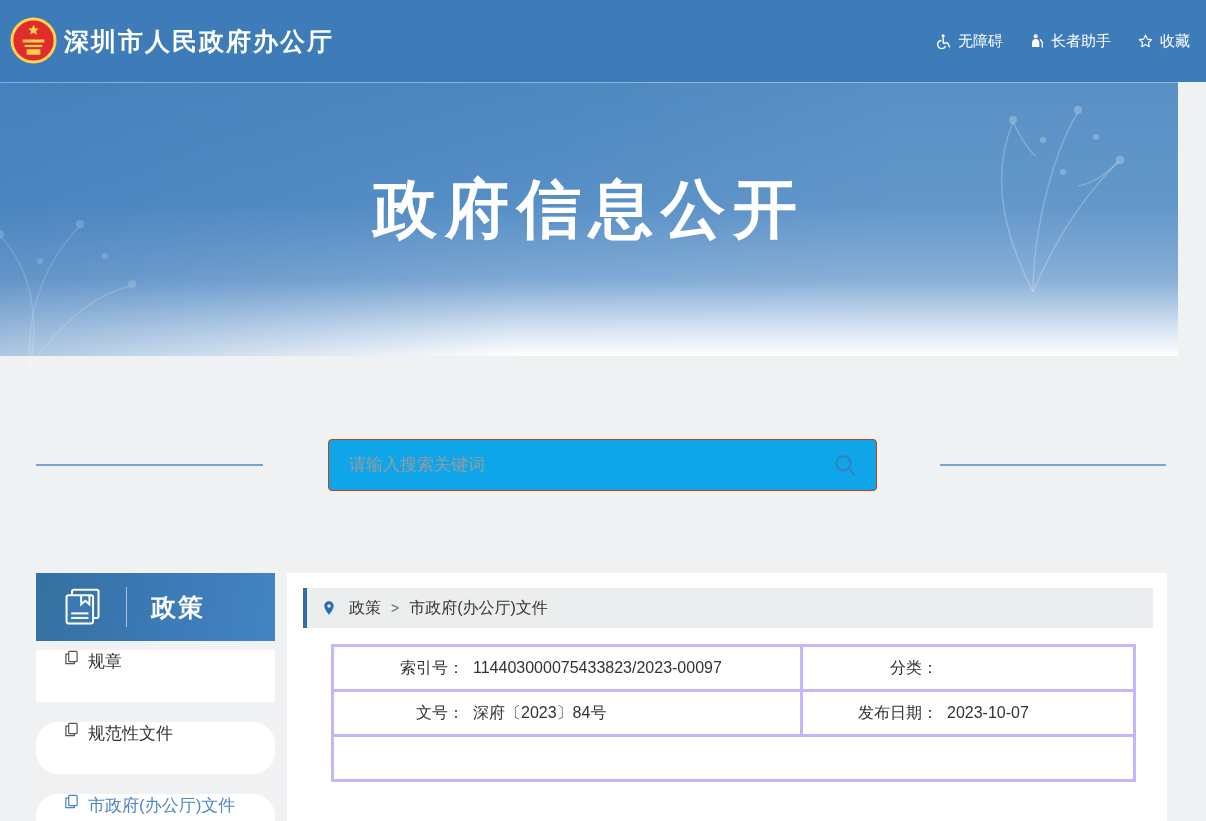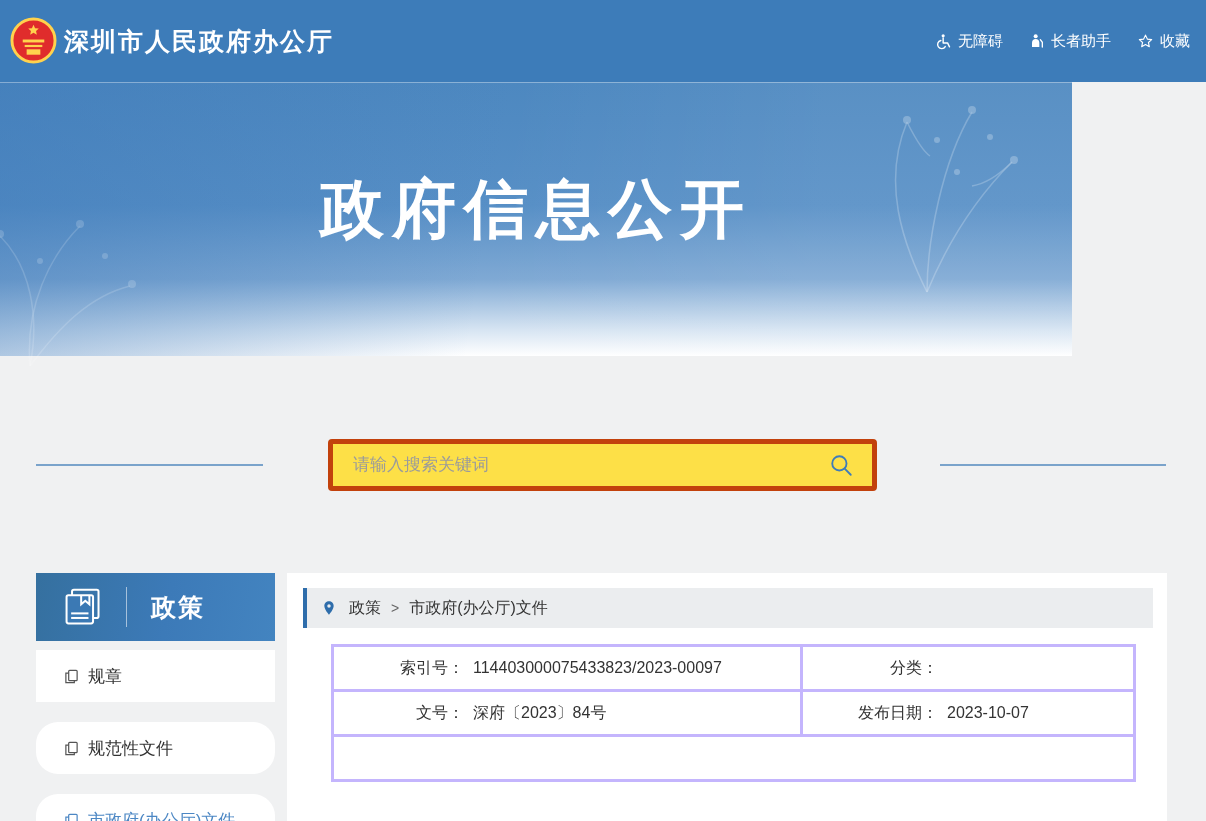--- a/index.html
+++ b/index.html
@@ -10,51 +10,51 @@
   
   .topbar { position:absolute; top:0; left:0; width:1206px; height:82px; background:#3d7cb9; }
   .emblem { position:absolute; left:10px; top:17px; width:47px; height:47px; }
   .site-title { position:absolute; left:64px; top:0; height:82px; line-height:82px;
     color:#fff; font-size:25px; font-weight:bold; letter-spacing:2px; }
   .topbar-links { position:absolute; right:16px; top:0; height:82px; display:flex; align-items:center; gap:26px; }
   .toplink { display:flex; align-items:center; gap:6px; color:#fff; font-size:15px; cursor:pointer;justify-content:space-between; }
   .toplink svg { display:block; }
 
   
-  .banner { position:absolute; top:82px; left:0; width:1072px; height:274px;
+  .banner { position:absolute; top:82px; left:0; width:1178px; height:274px;
     background:
       linear-gradient(100deg, rgba(60,120,184,.45) 0%, rgba(60,120,184,0) 46%, rgba(255,255,255,.07) 75%),
       linear-gradient(180deg, #4d88c0 0%, #578fc6 45%, #7fa9d4 72%, #d9e6f3 91%, #ffffff 100%);
     box-shadow: inset 0 1px 0 rgba(255,255,255,.35); }
   .banner-title { padding-top:84px; text-align:center; color:#ffffff; font-size:64px;
     font-weight:bold; letter-spacing:8px; }
   .flower { position:absolute; opacity:.45; }
   .flower.f-right { right:30px; top:10px; }
   .flower.f-left { left:-30px; bottom:-10px; opacity:.35; }
 
   
   .deco-line { position:absolute; height:2px; background:#7aa3cb; }
   .line-left  { top:464px; left:36px;  width:227px; }
   .line-right { top:464px; left:940px; width:226px; }
   .search-box { position:absolute; top:439px; left:328px; width:549px; height:52px;
-    background:#fde047; border:5px solid #c2410c; border-radius:4px; display:flex; align-items:center; }
+    background:#0ea5e9; border:1px solid #c2410c; border-radius:4px; display:flex; align-items:center; }
   .search-input { flex:1; height:100%; border:none; outline:none; background:transparent;
     padding:0 0 0 20px; font-size:17px; color:#333; font-family:inherit; }
   .search-input::placeholder { color:#9b9b9b; }
   .search-btn { width:62px; height:100%; display:flex; align-items:center; justify-content:center;
     background:transparent; border:none; cursor:pointer; }
 
   
   .sidebar { position:absolute; left:36px; top:573px; width:239px; }
   .sidebar-header { height:68px; background:linear-gradient(100deg,#35709f 0%,#3c7ab8 55%,#4384c0 100%);
     display:flex; align-items:center; }
   .sidebar-header .book { margin-left:26px; }
   .sidebar-header .vdiv { width:1px; height:40px; background:rgba(255,255,255,.55); margin-left:22px; }
   .sidebar-header .side-title { margin-left:24px; color:#fff; font-size:25px; font-weight:bold; letter-spacing:2px; }
-  .side-item { height:52px; background:#fff; display:flex; align-items:center; padding-left:28px;
+  .side-item { height:52px; background:#fff; display:flex; align-items:flex-start; padding-left:28px;
     gap:9px; font-size:17px; color:#333; cursor:pointer; }
   .side-item.mt9 { margin-top:9px; } .side-item.mt8 { margin-top:20px;border-radius:22px; }
   .side-item.active { color:#4c87c4; }
   .side-item .doc-ic { display:block; }
 
   
   .panel { position:absolute; left:287px; top:573px; width:880px; height:300px; background:#fff; }
   .breadcrumb { margin:15px 14px 0 16px; height:40px; background:#ebedef;
     border-left:4px solid #2e6dab; display:flex; align-items:center; padding-left:14px; font-size:16px; color:#333; }
   .breadcrumb .pin { margin-right:12px; display:block; }

